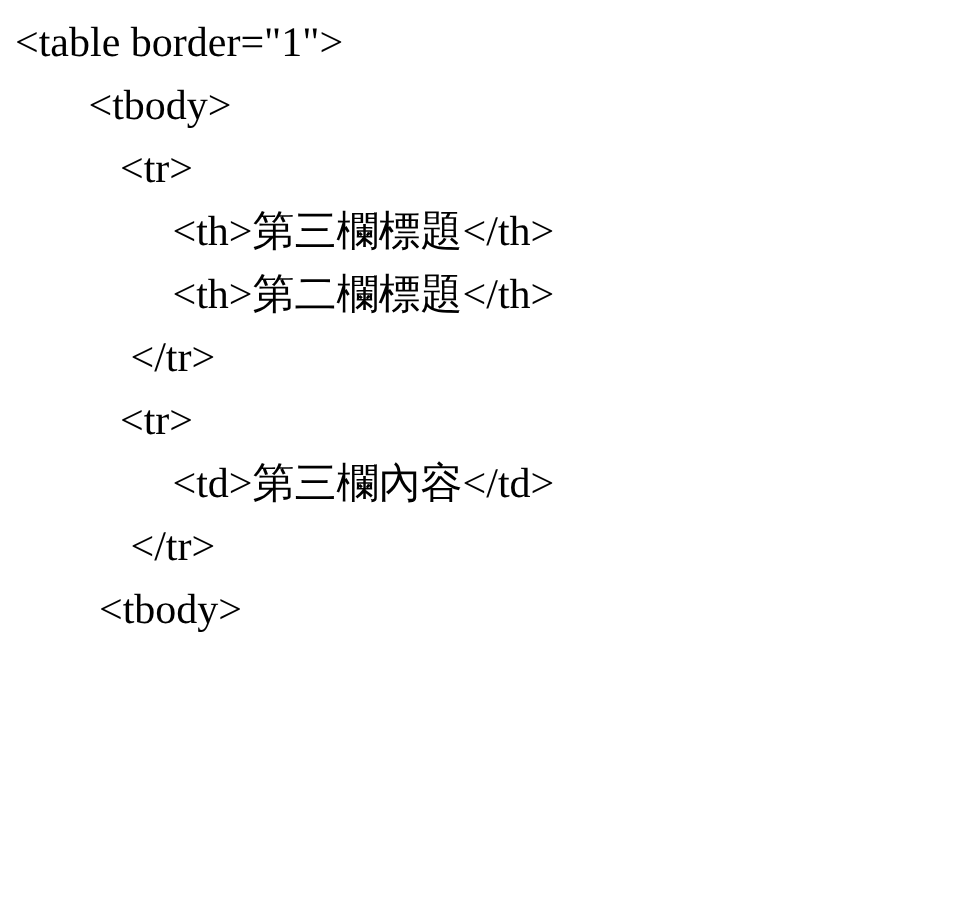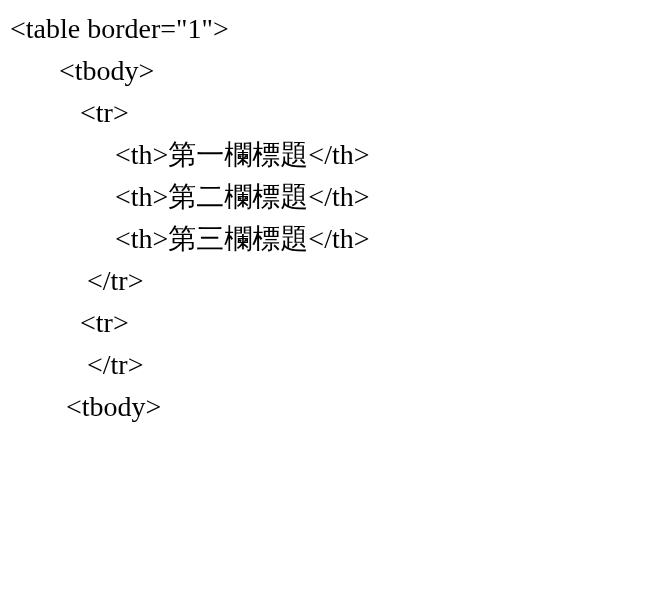--- a/index.html
+++ b/index.html
@@ -28,20 +28,20 @@
     height: 42px;
   }
 </style>
 </head>
 <body>
 
 <div class="code-block">
   <div class="code-line">&lt;table border="1"&gt;</div>
   <div class="code-line">       &lt;tbody&gt;</div>
   <div class="code-line">          &lt;tr&gt;</div>
-  <div class="code-line">               &lt;th&gt;第一欄標題&lt;/th&gt;</div>
+  <div class="code-line">               &lt;th&gt;第三欄標題&lt;/th&gt;</div>
   <div class="code-line">               &lt;th&gt;第二欄標題&lt;/th&gt;</div>
-  <div class="code-line">               &lt;th&gt;第三欄標題&lt;/th&gt;</div>
   <div class="code-line">           &lt;/tr&gt;</div>
   <div class="code-line">          &lt;tr&gt;</div>
+  <div class="code-line">               &lt;td&gt;第三欄內容&lt;/td&gt;</div>
   <div class="code-line">           &lt;/tr&gt;</div>
   <div class="code-line">        &lt;tbody&gt;</div>
 </div>
 
 </body></html>

